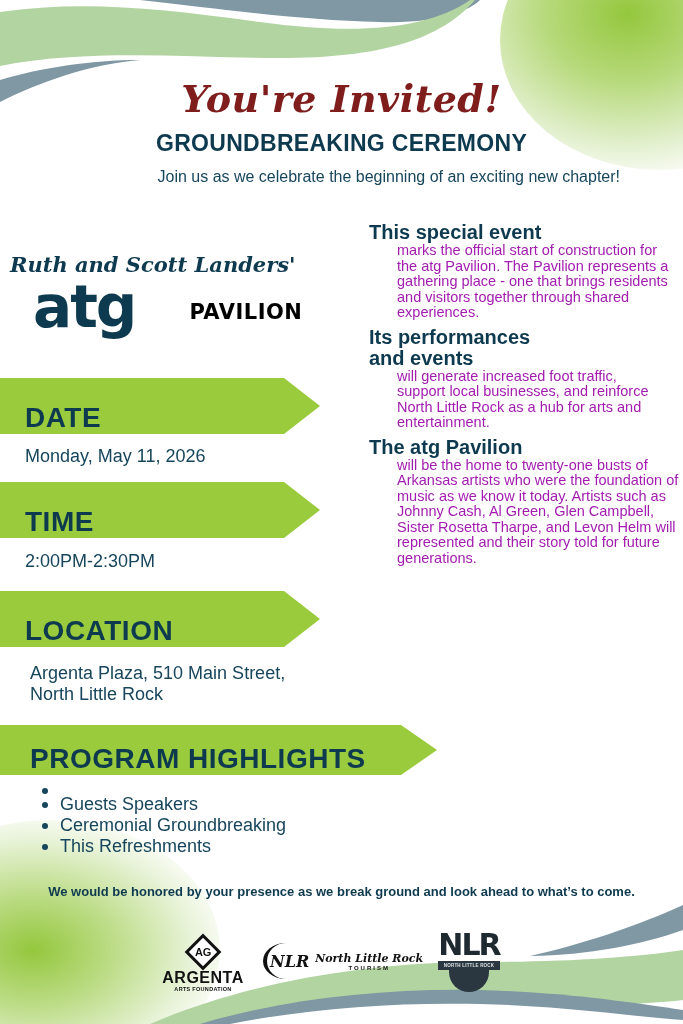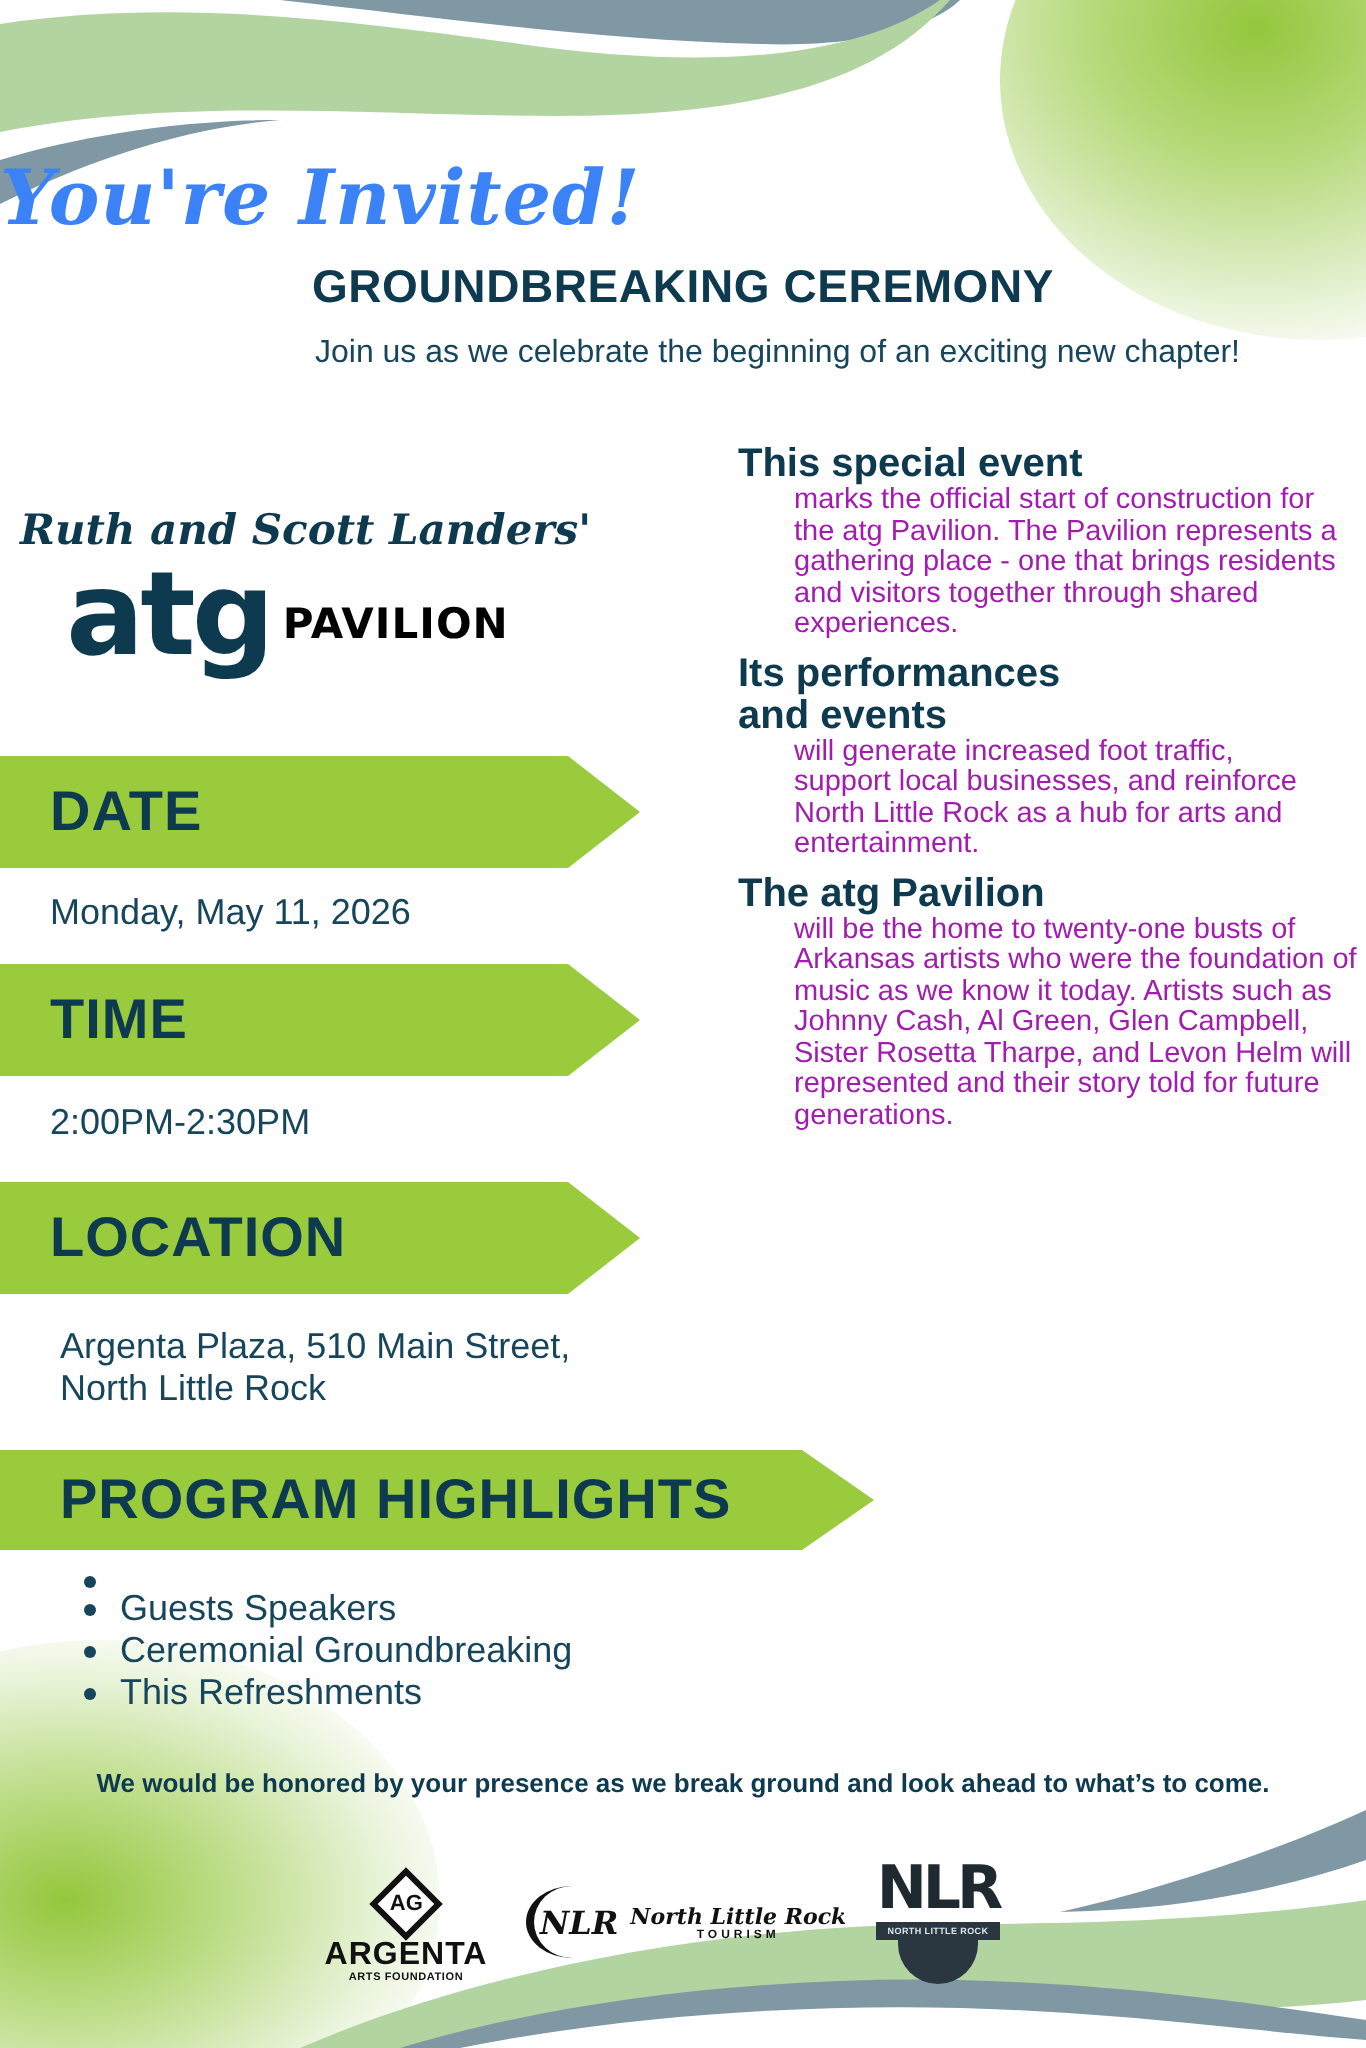--- a/index.html
+++ b/index.html
@@ -14,45 +14,45 @@
   }
   .glow-bl {
     position: absolute; left: -120px; top: 820px; width: 340px; height: 260px;
     border-radius: 50%;
     background: radial-gradient(ellipse at 45% 50%, #94c73d 0%, #bcdc86 30%, #e8f3d8 60%, rgba(255,255,255,0) 78%);
   }
 
   .abs { position: absolute; }
 
   .invited {
-    left: 0; width: 683px; top: 76px; 
+    left: 0; width: 683px; top: 76px; text-align: center;
     font-family: "DejaVu Serif", serif; font-style: italic; font-weight: bold;
-    font-size: 38px; color: #3b82f6; letter-spacing: 0.5px;
+    font-size: 38px; color: #7f1d1d; letter-spacing: 0.5px;
   }
   .ceremony {
     left: 0; width: 683px; top: 130px; text-align: center;
     font-weight: bold; font-size: 23px; color: #0e3a4f; letter-spacing: 0.3px;
   }
   .join {
     left: 60px; width: 560px; top: 167px; text-align: right;
     font-size: 16px; line-height: 20px; color: #17465c;
   }
 
   .landers {
     left: 10px; top: 252px; font-family: "DejaVu Serif", serif; font-style: italic; font-weight: bold;
     font-size: 21px; color: #0e3a4f; white-space: nowrap;
   }
-  .atg-logo { left: 33px; top: 278px; display: flex; align-items: flex-end; }
+  .atg-logo { left: 33px; top: 278px; display: flex; align-items: flex-end; gap: 48px; }
   .atg-word { font-family: "DejaVu Sans", sans-serif; font-weight: bold; font-size: 58px; color: #0e3a4f; line-height: 58px; letter-spacing: -2px; }
   .pavilion-word { font-family: "DejaVu Sans", sans-serif; font-weight: bold; font-size: 21px; color: #000000; margin-left: 6px; margin-bottom: 12px; letter-spacing: 0.5px; }
 
   .arrow {
     position: absolute; left: 0; height: 56px; background: #9acb3c;
     clip-path: polygon(0 0, calc(100% - 36px) 0, 100% 50%, calc(100% - 36px) 100%, 0 100%);
-    display: flex; align-items: center;
+    display: flex; align-items: flex-end;
   }
   .arrow-label { font-weight: bold; color: #0e3a4f; font-size: 28px; letter-spacing: 0.5px; padding-left: 25px; }
 
   .info-text { font-size: 18px; color: #17465c; line-height: 21px; }
 
   .right-col { left: 369px; width: 300px; top: 222px; }
   .rc-head { font-weight: bold; font-size: 20px; color: #0e3a4f; line-height: 21px; }
   .rc-body { font-size: 14.5px; color: #a21caf; line-height: 15.5px; margin-bottom: 6px; margin-left: 28px; }
 
   .highlights { left: 42px; top: 788px; list-style: none; }

